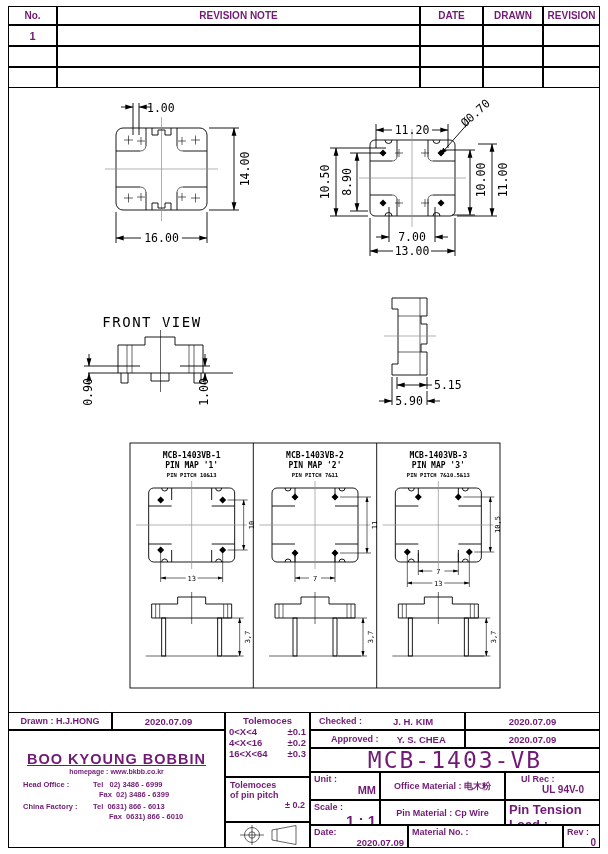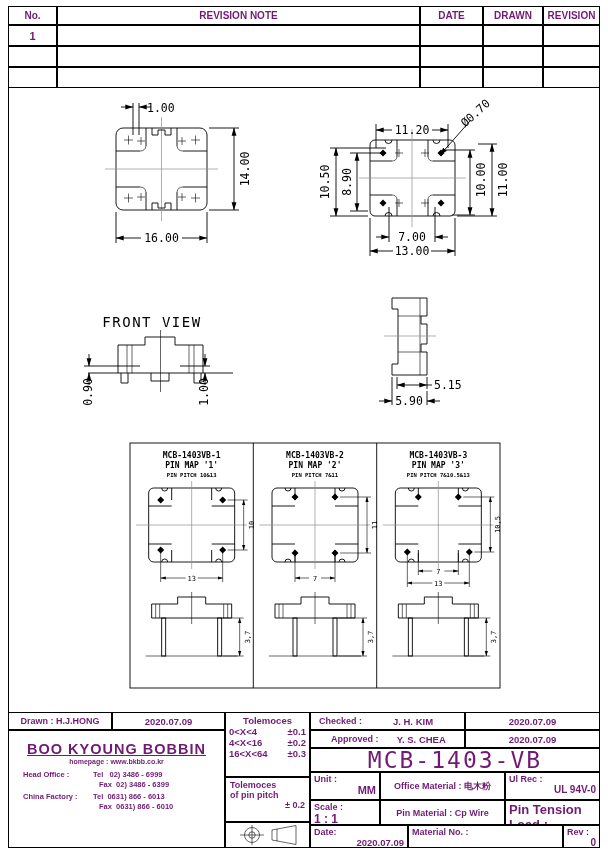--- a/index.html
+++ b/index.html
@@ -268,37 +268,37 @@
           <text x="494.33" y="639" class="dt2" text-anchor="middle" transform="rotate(-90 494.33 637)">3,7</text>
         </g>
       </g>
   </svg>
 
   <div class="abs" style="left:8px;top:712px;width:592px;height:136px">
 
     <div class="abs tb-cell ctr" style="left:0;top:0;width:104px;height:18px;font-weight:bold;font-size:9px">Drawn : H.J.HONG</div>
     <div class="abs tb-cell ctr" style="left:104px;top:0;width:113px;height:18px;font-weight:bold;font-size:9.5px">2020.07.09</div>
     <div class="abs tb-cell" style="left:0;top:18px;width:217px;height:118px">
-      <div class="company" style="margin-top:10px">BOO KYOUNG BOBBIN</div>
+      <div class="company" style="margin-top:20px">BOO KYOUNG BOBBIN</div>
       <div class="homepage">homepage : www.bkbb.co.kr</div>
       <div class="contact-row" style="margin-top:5px">
         <span class="cl1">Head Office    :</span>
         <span class="cl2">Tel   02) 3486 - 6999</span>
       </div>
       <div class="contact-row">
         <span class="cl1"></span>
         <span class="cl2" style="margin-left:6px">Fax  02) 3486 - 6399</span>
       </div>
       <div class="contact-row" style="margin-top:3px">
         <span class="cl1">China Factory :</span>
         <span class="cl2">Tel  0631) 866 - 6013</span>
       </div>
       <div class="contact-row">
         <span class="cl1"></span>
-        <span class="cl2" style="margin-left:6px">Fax  0631) 866 - 6010</span>
+        <span class="cl2" style="margin-left:16px">Fax  0631) 866 - 6010</span>
       </div>
     </div>
 
     <div class="abs tb-cell" style="left:217px;top:0;width:85px;height:65px">
       <div style="text-align:center;font-weight:bold;font-size:9.5px;margin-top:2px">Tolemoces</div>
       <div class="tolline">
           <span>0&lt;X&lt;4</span>
           <span>±0.1</span>
         </div>
       <div class="tolline">
@@ -337,28 +337,28 @@
     </div>
     <div class="abs tb-cell ctr lbl" style="left:457px;top:18px;width:135px;height:18px;font-size:9.5px">2020.07.09</div>
 
     <div class="abs tb-cell ctr mono" style="left:302px;top:36px;width:290px;height:24px;font-size:23px;letter-spacing:2px">MCB-1403-VB</div>
 
     <div class="abs tb-cell" style="left:302px;top:60px;width:70px;height:28px;padding:1px 3px">
       <div class="lbl">Unit :</div>
       <div class="lbl" style="text-align:right;font-size:11px">MM</div>
     </div>
     <div class="abs tb-cell ctr lbl" style="left:372px;top:60px;width:125px;height:28px;font-size:9px">Office Material : 电木粉</div>
-    <div class="abs tb-cell" style="left:497px;top:60px;width:95px;height:28px;padding:1px 3px">
+    <div class="abs tb-cell" style="left:497px;top:60px;width:95px;height:28px;padding:1px 15px">
       <div class="lbl">Ul Rec :</div>
       <div class="lbl" style="text-align:right;font-size:10px">UL 94V-0</div>
     </div>
 
     <div class="abs tb-cell" style="left:302px;top:88px;width:70px;height:25px;padding:1px 3px">
       <div class="lbl">Scale :</div>
-      <div class="lbl" style="font-size:12px">1 : 1</div>
+      <div class="lbl" style="text-align:right;font-size:15px">1 : 1</div>
     </div>
     <div class="abs tb-cell ctr lbl" style="left:372px;top:88px;width:125px;height:25px;font-size:9px">Pin Material : Cp Wire</div>
     <div class="abs tb-cell" style="left:497px;top:88px;width:95px;height:25px;padding:1px 3px">
       <div class="sm">Pin Tension Load :</div>
       <div class="sm" style="text-align:right">2.0Kg 5sec</div>
     </div>
 
     <div class="abs tb-cell" style="left:302px;top:113px;width:98px;height:23px;padding:1px 3px">
       <div class="lbl">Date:</div>
       <div class="lbl" style="text-align:right;font-size:9.5px">2020.07.09</div>

